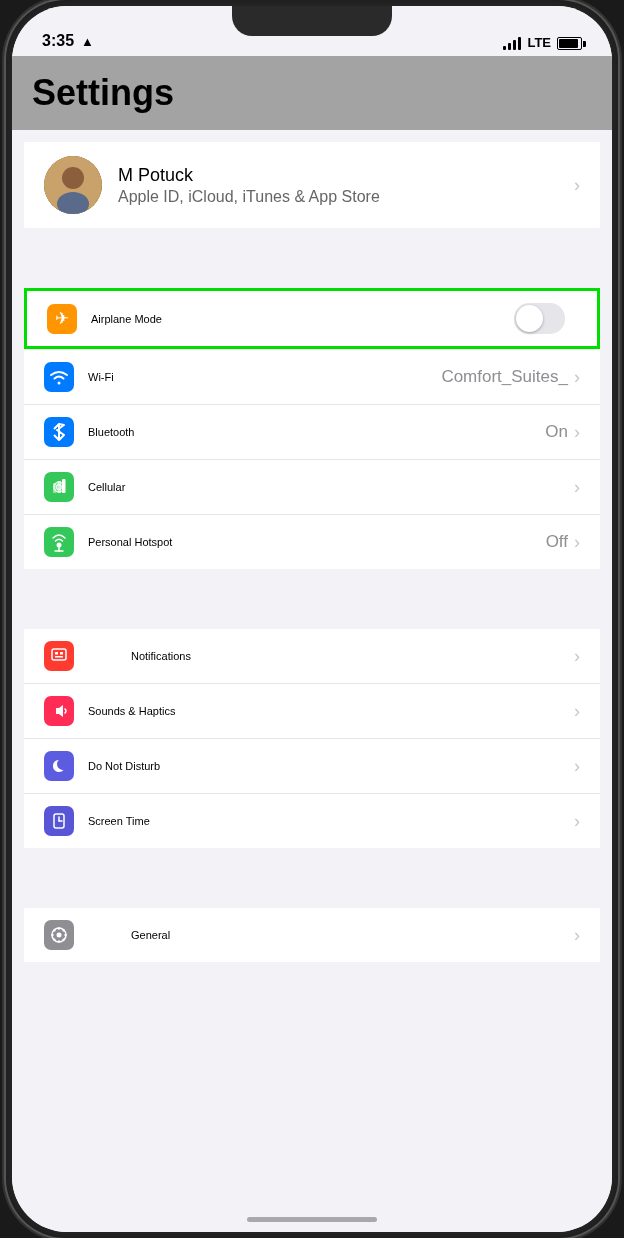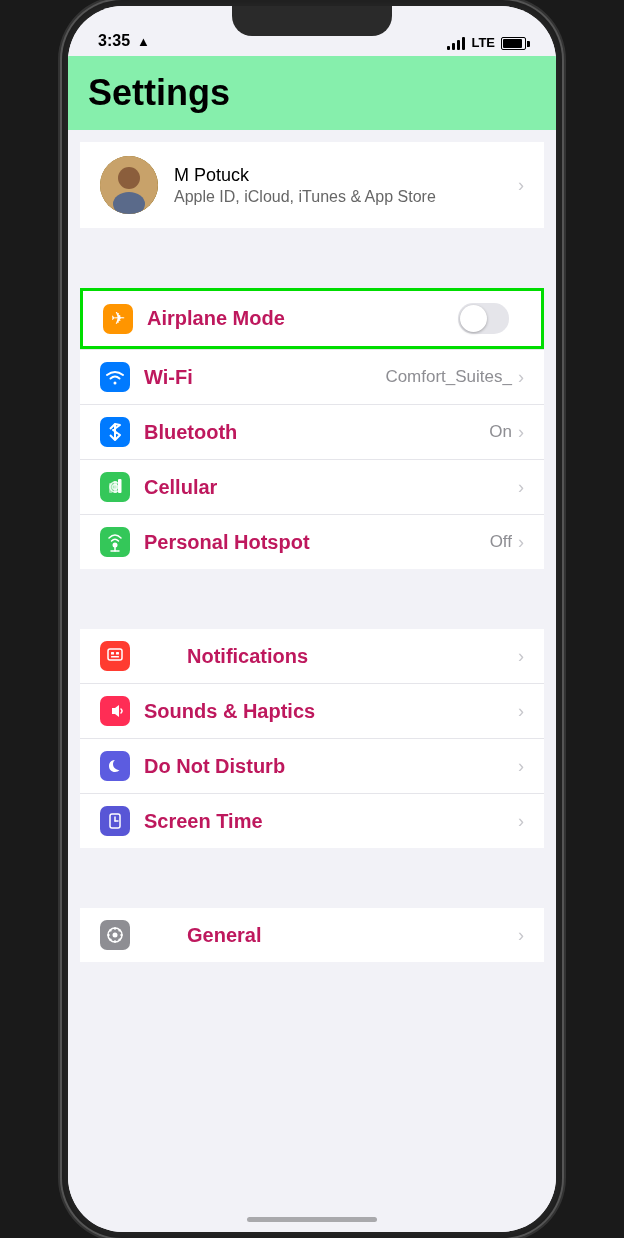--- a/index.html
+++ b/index.html
@@ -7,21 +7,21 @@
     body {
       background: #1a1a1a;
       display: flex;
       justify-content: center;
       align-items: center;
       min-height: 100vh;
       font-family: -apple-system, 'SF Pro Display', 'Helvetica Neue', Arial, sans-serif;
     }
 
     .phone-outer {
-      width: 500px;
+      width: 612px;
       height: 1238px;
       background: #2a2a2a;
       border-radius: 60px;
       position: relative;
       box-shadow: 0 0 0 2px #555, 0 0 0 4px #333, inset 0 0 20px rgba(0,0,0,0.5);
       overflow: hidden;
     }
 
     .phone-inner {
       position: absolute;
@@ -128,21 +128,21 @@
       background: #f2f2f7;
       height: calc(100% - 50px);
       overflow-y: auto;
     }
 
     .page-title {
       font-size: 36px;
       font-weight: 700;
       color: #000;
       padding: 16px 20px 16px;
-      background: #86efac;
+      background: #a3a3a3;
     }
 
     
     .section {
       margin-bottom: 8px;
     }
 
     .section-bg {
       background: #fff;
       margin: 12px;
@@ -223,23 +223,22 @@
       align-items: center;
       justify-content: center;
       margin-right: 14px;
       flex-shrink: 0;
       font-size: 16px;
       color: #fff;
     }
 
     .row-label {
       flex: 1;
-      font-size: 20px;
-      color: #be185d;
-      font-weight: bold;
+      font-size: 11px;
+      color: #000000;
     }
 
     .row-value {
       font-size: 17px;
       color: #8e8e93;
       margin-right: 6px;
     }
 
     
     .toggle {

